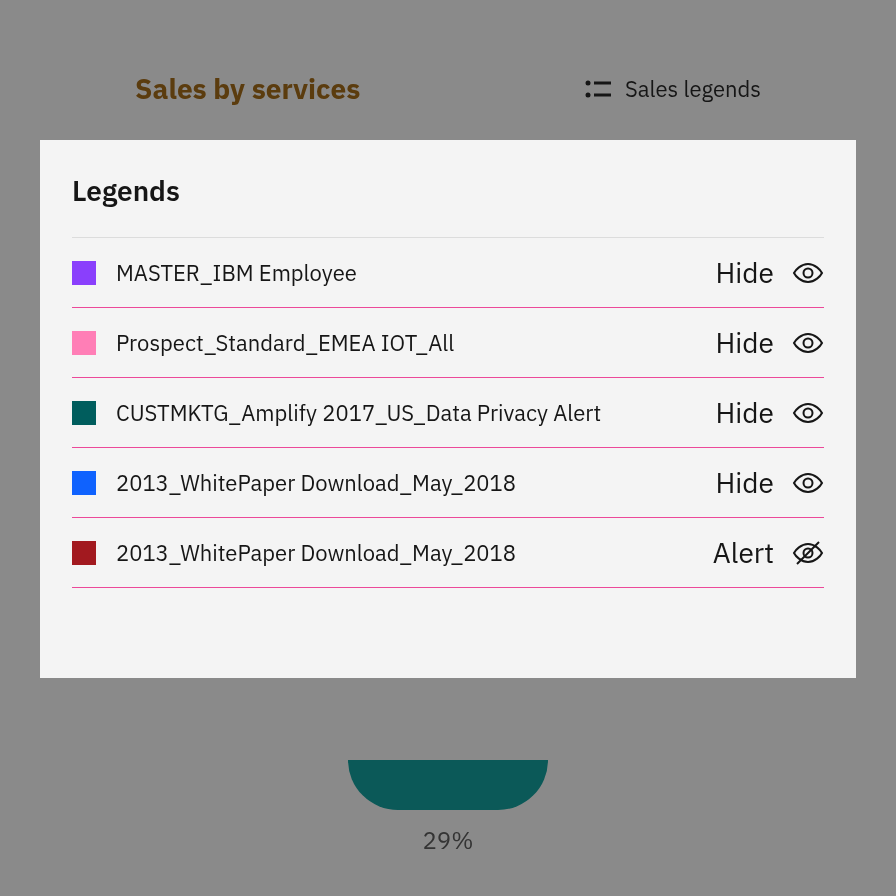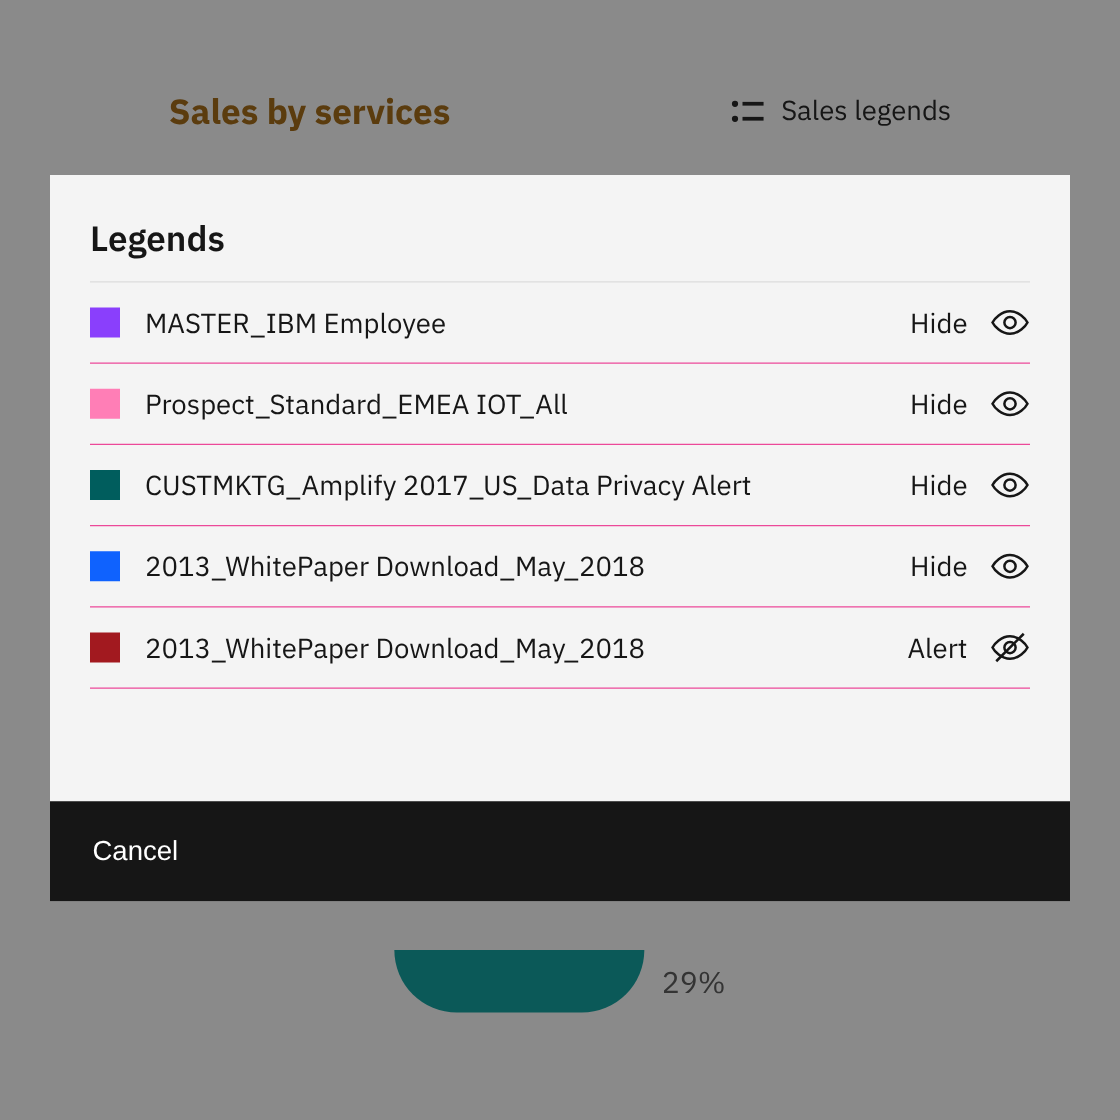--- a/index.html
+++ b/index.html
@@ -35,21 +35,21 @@
     color: #161616;
     cursor: pointer;
   }
   .bg-view-legends-icon svg { display: block; }
   .bg-chart {
     position: absolute;
     left: 50%;
     top: 760px;
     transform: translateX(-50%);
     display: flex;
-    flex-direction: row;
+    flex-direction: column;
     align-items: center;
     gap: 14px;
   }
   .bg-chart-arc {
     width: 200px;
     height: 50px;
     border-radius: 0 0 120px 120px;
     background: #009d9a;
   }
   .bg-chart-label {
@@ -74,21 +74,21 @@
     display: flex;
     flex-direction: column;
   }
   .modal-body {
     padding: 32px 32px 90px 32px;
   }
   .modal-title {
     font-size: 28px;
     font-weight: 600;
     color: #161616;
-    margin-bottom: 16px;
+    margin-bottom: 28px;
   }
   .legend-list {
     border-top: 1px solid #dcdcdc;
   }
   .legend-row {
     display: flex;
     align-items: center;
     gap: 20px;
     padding: 16px 0;
     border-bottom: 1px solid #ec4899;
@@ -103,21 +103,21 @@
     font-size: 22px;
     color: #161616;
   }
   .legend-toggle {
     display: flex;
     align-items: center;
     gap: 18px;
     cursor: pointer;
   }
   .legend-toggle-text {
-    font-size: 22px;
+    font-size: 28px;
     color: #161616;
   }
   .legend-toggle-icon svg { display: block; }
 
   .modal-footer {
     display: flex;
     width: 100%;
   }
   .btn {
     flex: 1 1 50%;
@@ -225,15 +225,14 @@
                 <path d="M16 7C9 7 3.5 13 2 16c1.5 3 7 9 14 9s12.5-6 14-9c-1.5-3-7-9-14-9z" fill="none" stroke="#161616" stroke-width="2"></path>
                 <circle cx="16" cy="16" r="4.5" fill="none" stroke="#161616" stroke-width="2"></circle>
                 <line x1="5" y1="27" x2="27" y2="5" stroke="#161616" stroke-width="2"></line>
               </svg>
             </span>
           </div>
         </div>
       </div>
   </div>
   <div class="modal-footer">
-    <button class="btn btn-cancel">Cancel</button>
   </div>
 </div>
 
 </body></html>

